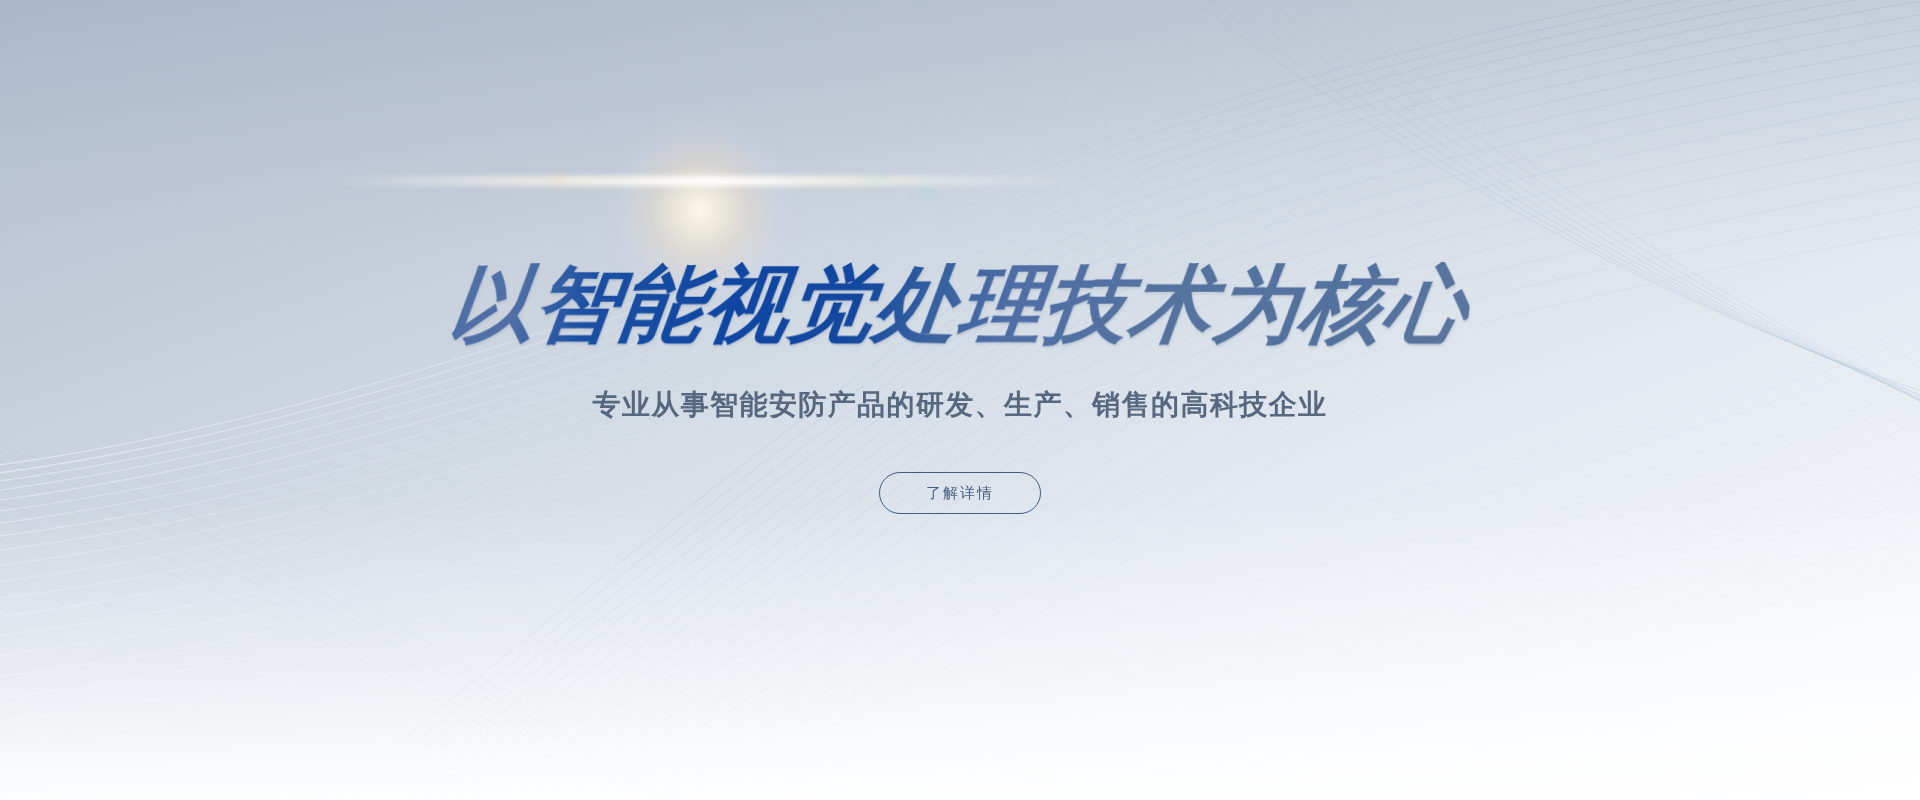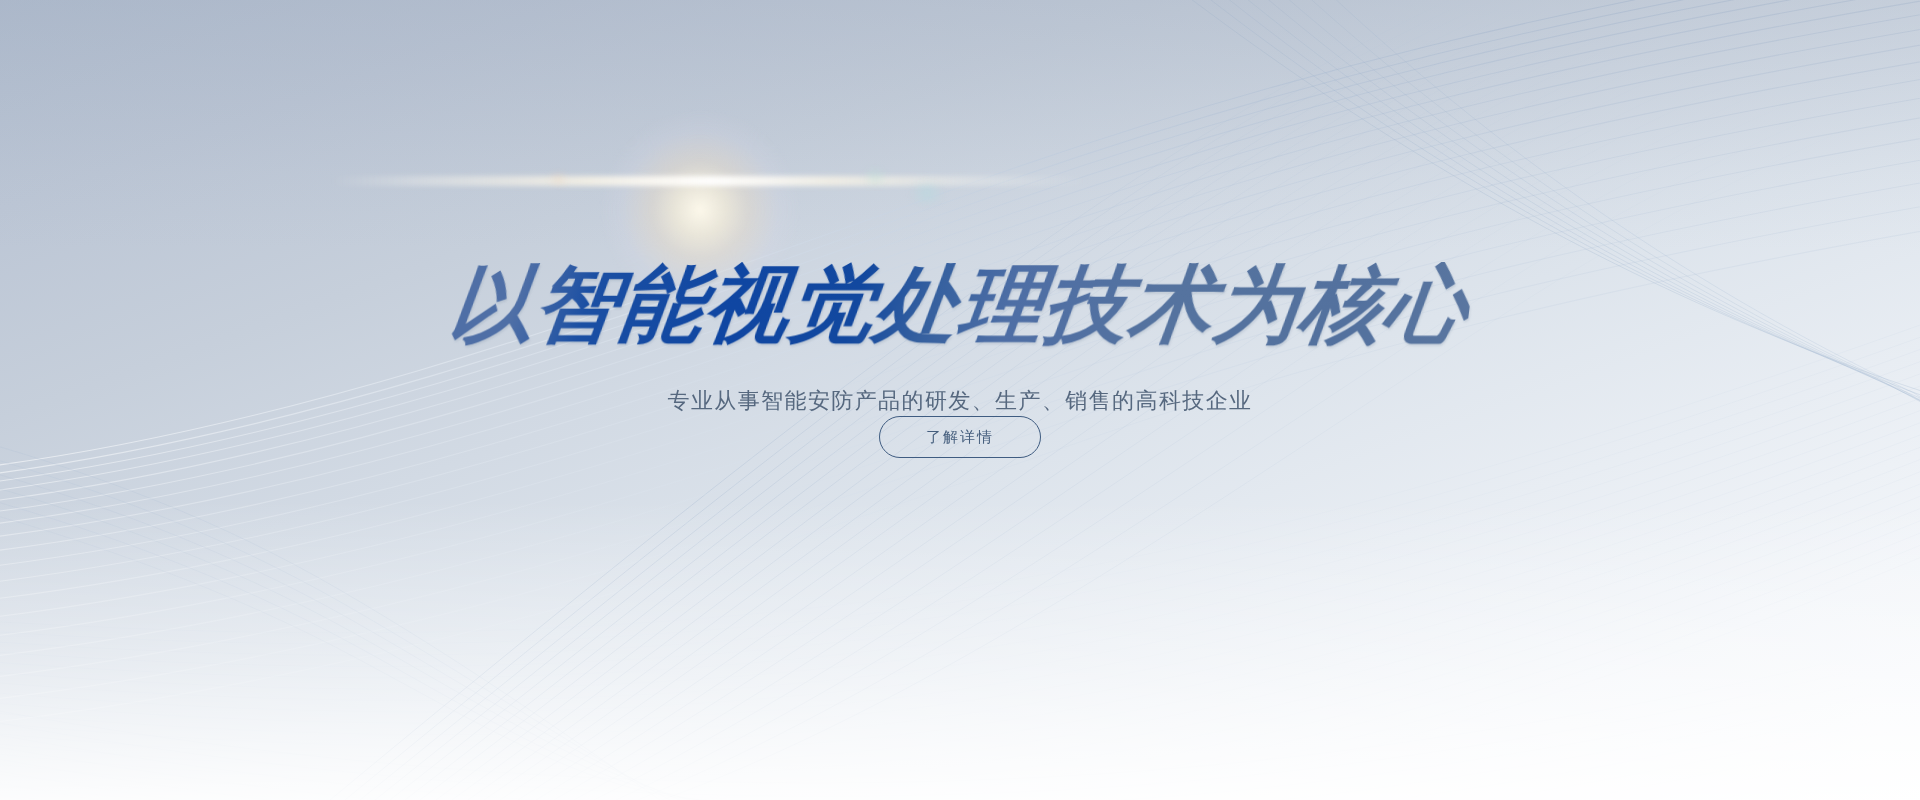--- a/index.html
+++ b/index.html
@@ -123,28 +123,29 @@
     background-clip:text;
     color:transparent;
     -webkit-text-fill-color:transparent;
     text-shadow:none;
     transform:skewX(-7deg);
     filter:drop-shadow(1px 2px 1px rgba(120,135,160,0.22));
   }
 
   .subtitle{
     margin-top:40px;
-    font-size:22px;
+    font-size:28px;
     letter-spacing:1.4px;
     color:#56687f;
     white-space:nowrap;
-    font-weight:400;
+    font-weight:700;
   }
 
   .cta{
+    margin-top:48px;
     width:162px;
     height:42px;
     border:1.6px solid #3f5c81;
     border-radius:22px;
     background:transparent;
     color:#455e7d;
     font-size:15px;
     letter-spacing:2px;
     display:flex;
     align-items:center;

